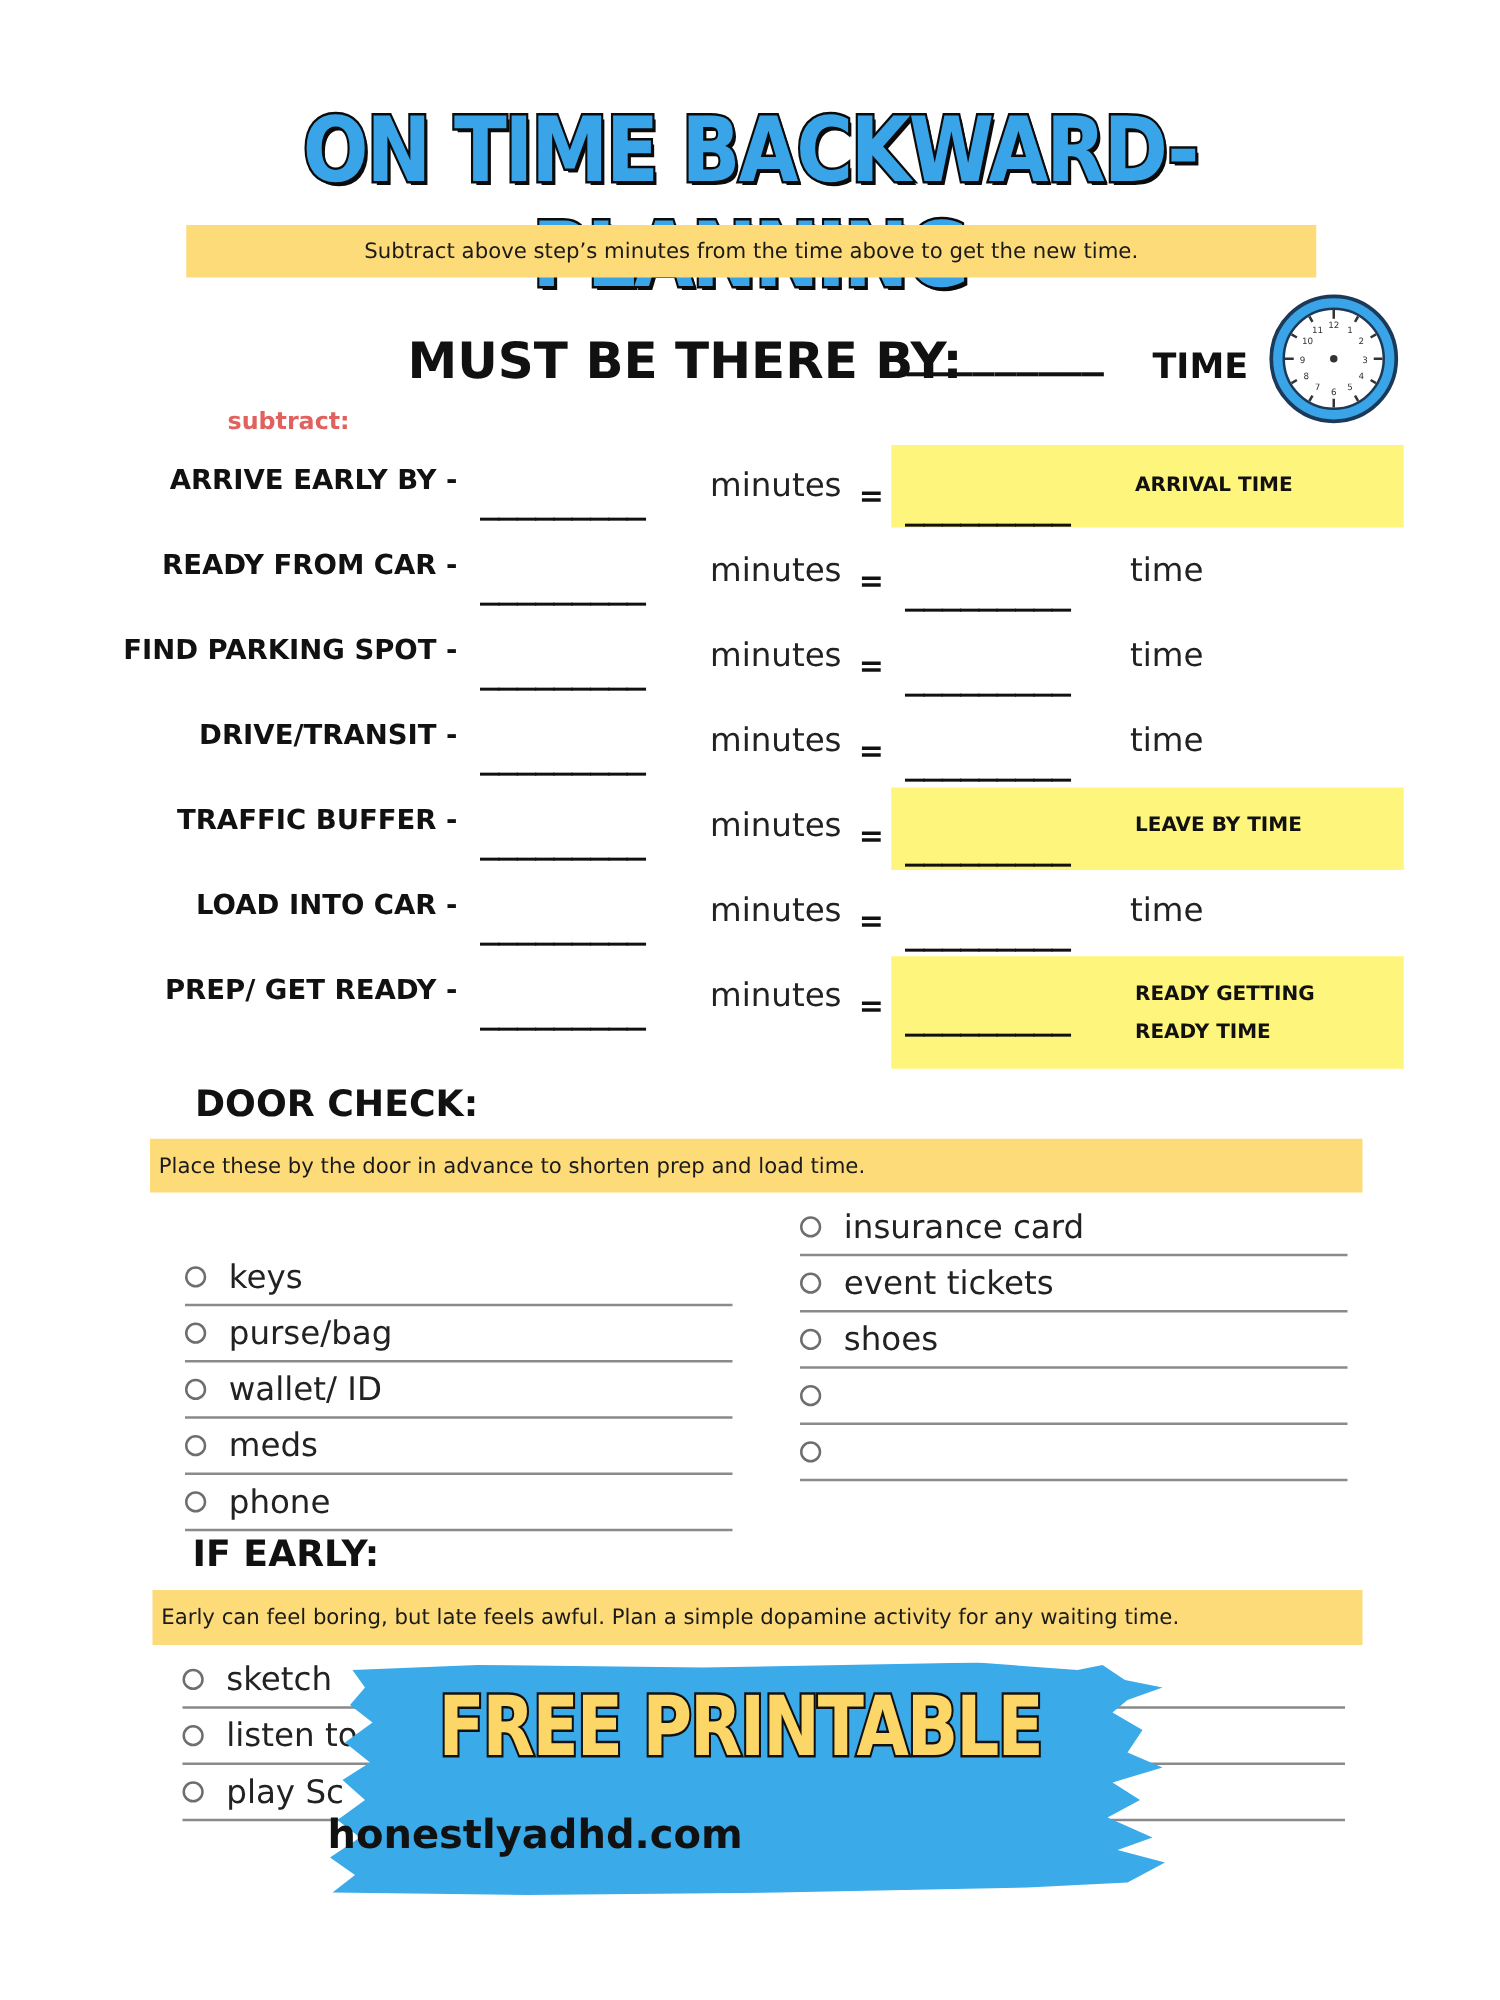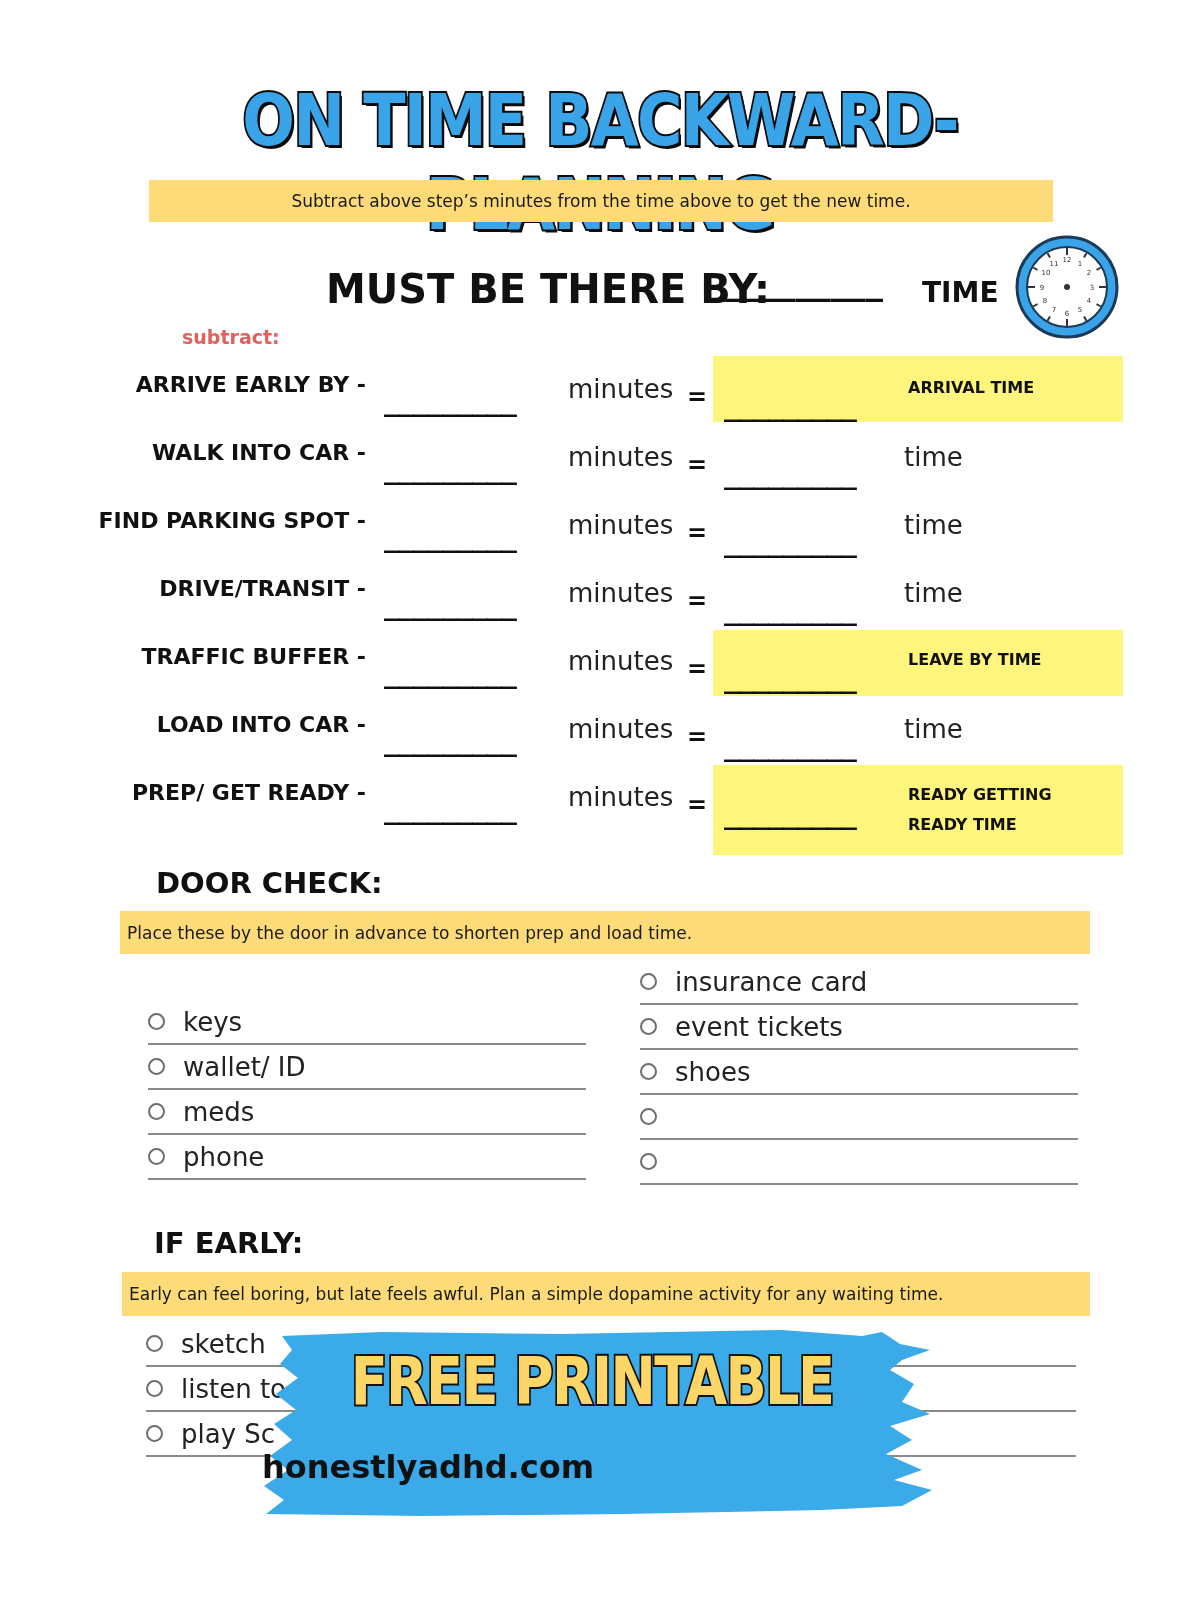--- a/index.html
+++ b/index.html
@@ -104,21 +104,21 @@
 <div class="abs hl" style="top:630px;height:66px;"></div>
 <div class="abs hl" style="top:765px;height:90px;"></div>
 
 <div class="abs step-label" style="top:372px;">ARRIVE EARLY BY -</div>
 <div class="abs dash min-blank" style="top:387px;">_________</div>
 <div class="abs min-word" style="top:374px;">minutes</div>
 <div class="abs eq" style="top:383px;">=</div>
 <div class="abs dash res-blank" style="top:392px;">_________</div>
 <div class="abs hl-label" style="top:373px;">ARRIVAL TIME</div>
 
-<div class="abs step-label" style="top:440px;">WALK INTO CAR -</div>
+<div class="abs step-label" style="top:440px;">READY FROM CAR -</div>
 <div class="abs dash min-blank" style="top:455px;">_________</div>
 <div class="abs min-word" style="top:442px;">minutes</div>
 <div class="abs eq" style="top:451px;">=</div>
 <div class="abs dash res-blank" style="top:460px;">_________</div>
 <div class="abs res-word" style="top:442px;">time</div>
 
 <div class="abs step-label" style="top:508px;">FIND PARKING SPOT -</div>
 <div class="abs dash min-blank" style="top:523px;">_________</div>
 <div class="abs min-word" style="top:510px;">minutes</div>
 <div class="abs eq" style="top:519px;">=</div>
@@ -159,20 +159,24 @@
   <span>Place these by the door in advance to shorten prep and load time.</span>
 </div>
 
 <div class="abs" style="left:148px;top:1000px;width:438px;">
   <div class="check-row">
       <span class="radio"></span>
       <span class="check-text">keys</span>
     </div>
   <div class="check-row">
       <span class="radio"></span>
+      <span class="check-text">purse/bag</span>
+    </div>
+  <div class="check-row">
+      <span class="radio"></span>
       <span class="check-text">wallet/ ID</span>
     </div>
   <div class="check-row">
       <span class="radio"></span>
       <span class="check-text">meds</span>
     </div>
   <div class="check-row">
       <span class="radio"></span>
       <span class="check-text">phone</span>
     </div>

